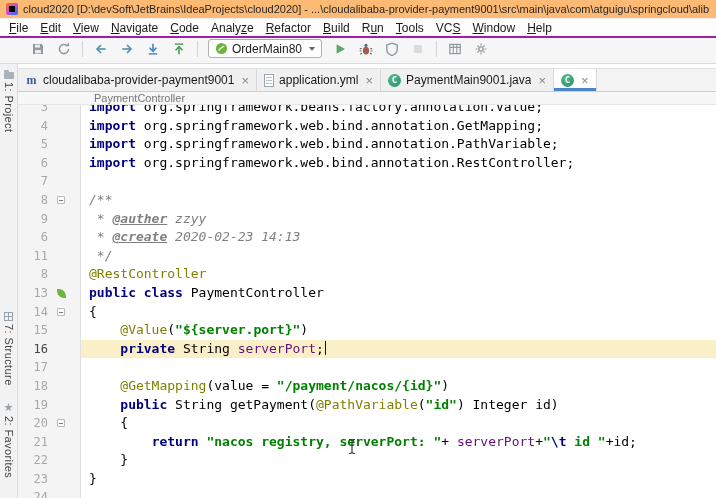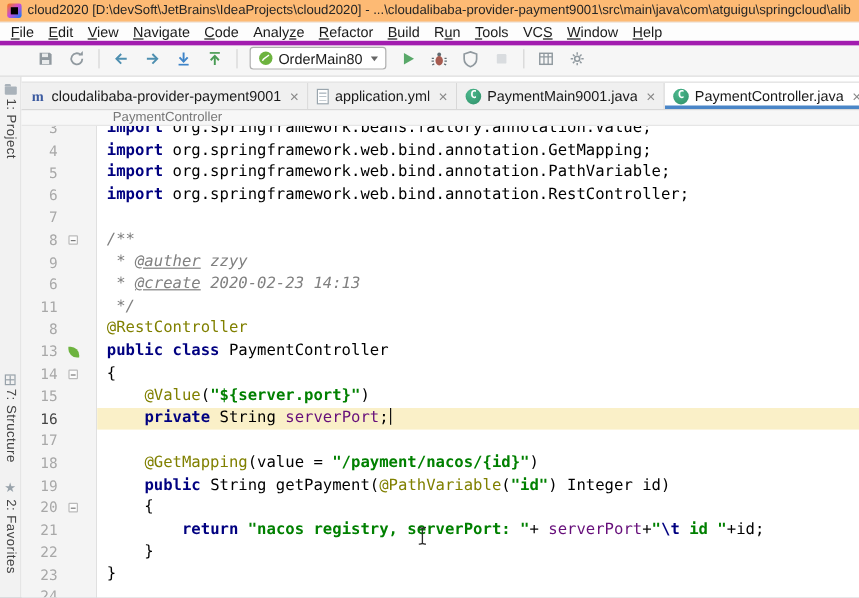--- a/index.html
+++ b/index.html
@@ -11,22 +11,22 @@
     outline:1px solid #A9AFB5;
   }
   
   .titlebar { height:19px; flex:none; display:flex; align-items:center; gap:5px; padding:0 6px;
     background:#fdba74; border-bottom:1px solid #ECECEC; font-size:11px; white-space:nowrap; overflow:hidden; }
   .idea-logo { width:12px; height:12px; flex:none; border-radius:2px;
     background:linear-gradient(135deg,#F97A12 0%,#C74DD8 48%,#087CFA 100%); position:relative; }
   .idea-logo::after { content:""; position:absolute; inset:3px; background:#000; }
   .title-text { overflow:hidden; color:#262626; }
   
-  .menubar { height:19px; flex:none; display:flex; align-items:flex-start; padding:0 3px;
-    background:#FDFDFD; border-bottom:4px solid #a21caf; font-size:12px; }
+  .menubar { height:19px; flex:none; display:flex; align-items:flex-end; padding:0 3px;
+    background:#FDFDFD; border-bottom:2px solid #a21caf; font-size:12px; }
   .menu-item { padding:1px 6px; border-radius:2px; white-space:nowrap; }
   .menu-item u { text-underline-offset:1px; }
   
   .toolbar { height:26px; flex:none; display:flex; align-items:center; gap:2px; padding:0 6px 4px 26px;
     background:#F6F6F6; border-bottom:1px solid #D9D9D9; }
   .tbtn { width:24px; height:22px; flex:none; display:flex; align-items:center; justify-content:center; border-radius:3px; }
   .tbtn.disabled { opacity:.7; }
   .tsep { width:1px; height:16px; background:#D4D4D4; margin:0 4px; flex:none; }
   .run-combo { height:19px; display:flex; align-items:center; gap:4px; background:#fff;
     border:1px solid #AFAFAF; border-radius:3px; padding:0 6px; margin:0 4px; font-size:12px; white-space:nowrap; }
@@ -77,21 +77,21 @@
   .leaf { width:9px; height:9px; background:#6DB33F; border-radius:0 80% 0 80%; }
   .code { flex:1; white-space:pre; padding-left:8px; min-width:0; color:#000; }
   .line.hl .code { background:#FAF0C8; }
   .line.hl .num { color:#444; }
   .caret { display:inline-block; width:1.5px; height:14px; background:#111; vertical-align:-2px; margin-left:1px; }
   .tk-p { color:#000; }
   .tk-k { color:#000080; font-weight:bold; }
   .tk-a { color:#808000; }
   .tk-s { color:#008000; font-weight:bold; }
   .tk-c { color:#808080; font-style:italic; }
-  .tk-t { color:#808080; font-style:italic; font-weight:normal; text-decoration:underline; }
+  .tk-t { color:#808080; font-style:italic; font-weight:bold; text-decoration:underline; }
   .tk-f { color:#660E7A; }
   .tk-e { color:#000080; font-weight:bold; }
   .ibeam { position:absolute; left:329px; top:333px; }
 </style>
 </head>
 <body>
 
 <div class="titlebar">
   <span class="idea-logo"></span>
   <span class="title-text">cloud2020 [D:\devSoft\JetBrains\IdeaProjects\cloud2020] - ...\cloudalibaba-provider-payment9001\src\main\java\com\atguigu\springcloud\alib</span>
@@ -228,21 +228,20 @@
           <span class="tab-label">application.yml</span>
           <span class="tab-close">×</span>
         </div>
         <div class="tab">
           <span class="ic-class">C</span>
           <span class="tab-label">PaymentMain9001.java</span>
           <span class="tab-close">×</span>
         </div>
         <div class="tab active">
           <span class="ic-class">C</span>
-          <span class="tab-label">PaymentController.java</span>
           <span class="tab-close">×</span>
         </div>
       </div>
     <div class="crumbbar">
       <span>PaymentController</span>
     </div>
     <div class="editor">
       <div class="code-lines">
           <div class="line">
             <div class="gutter">

